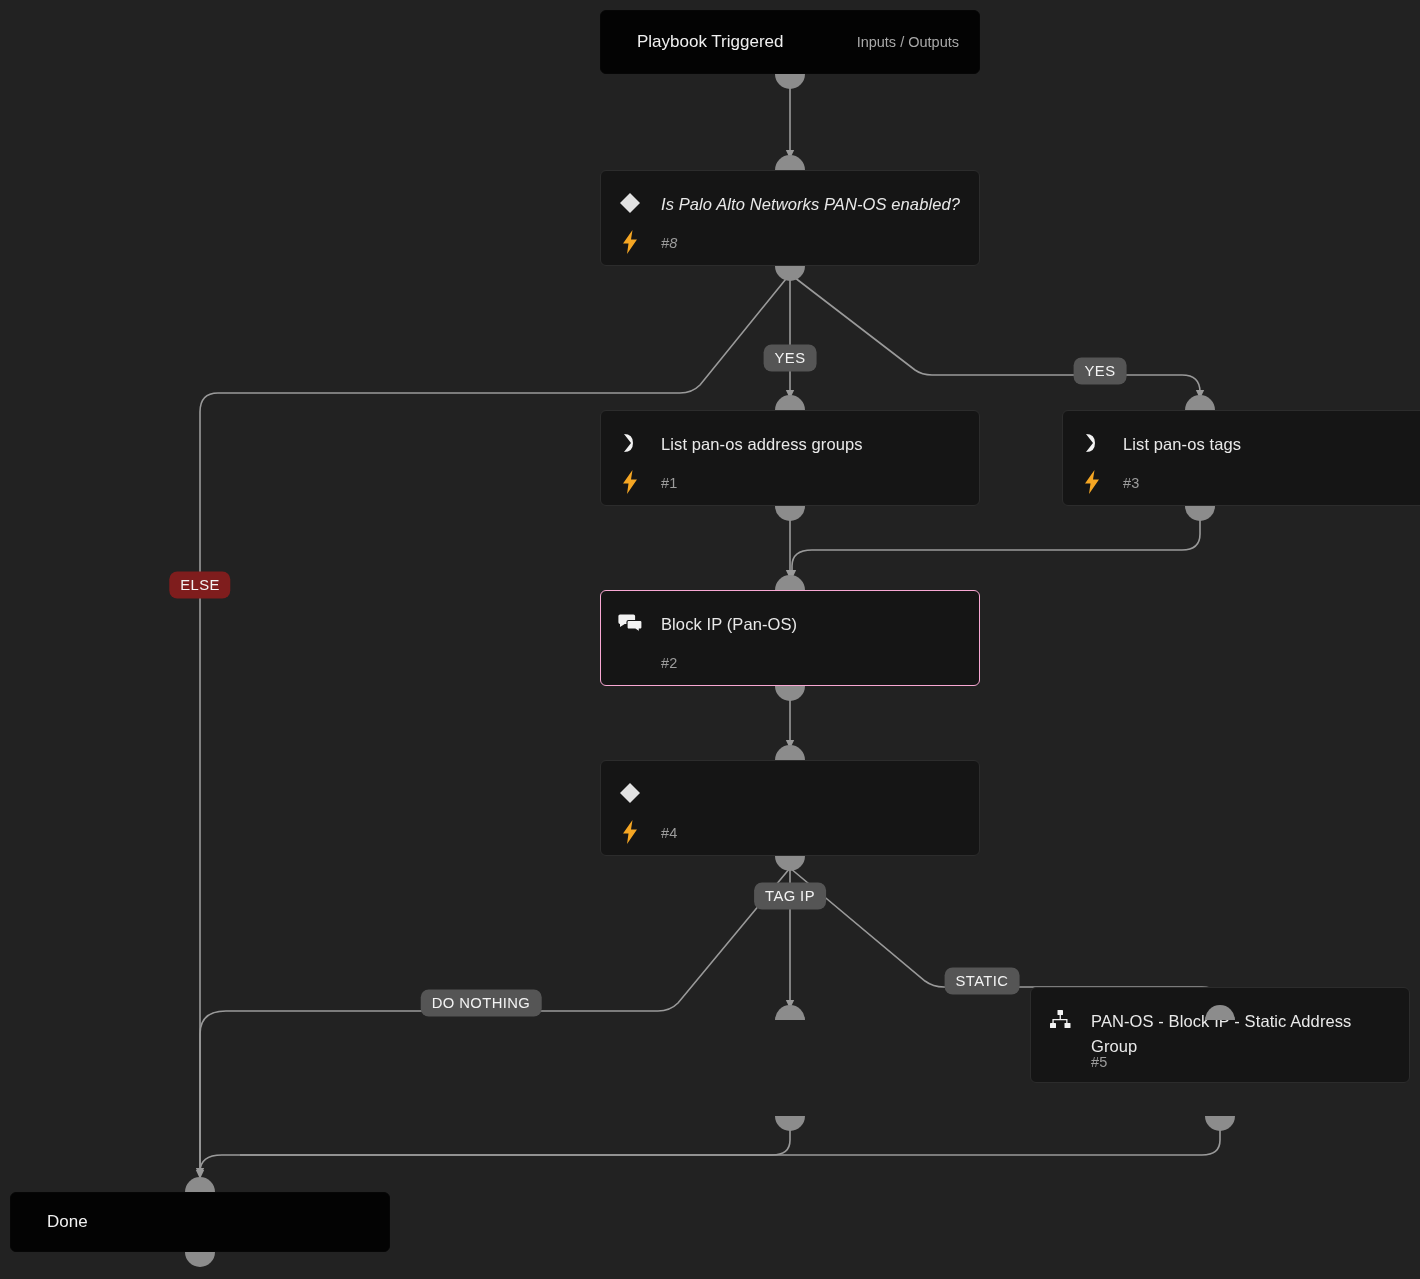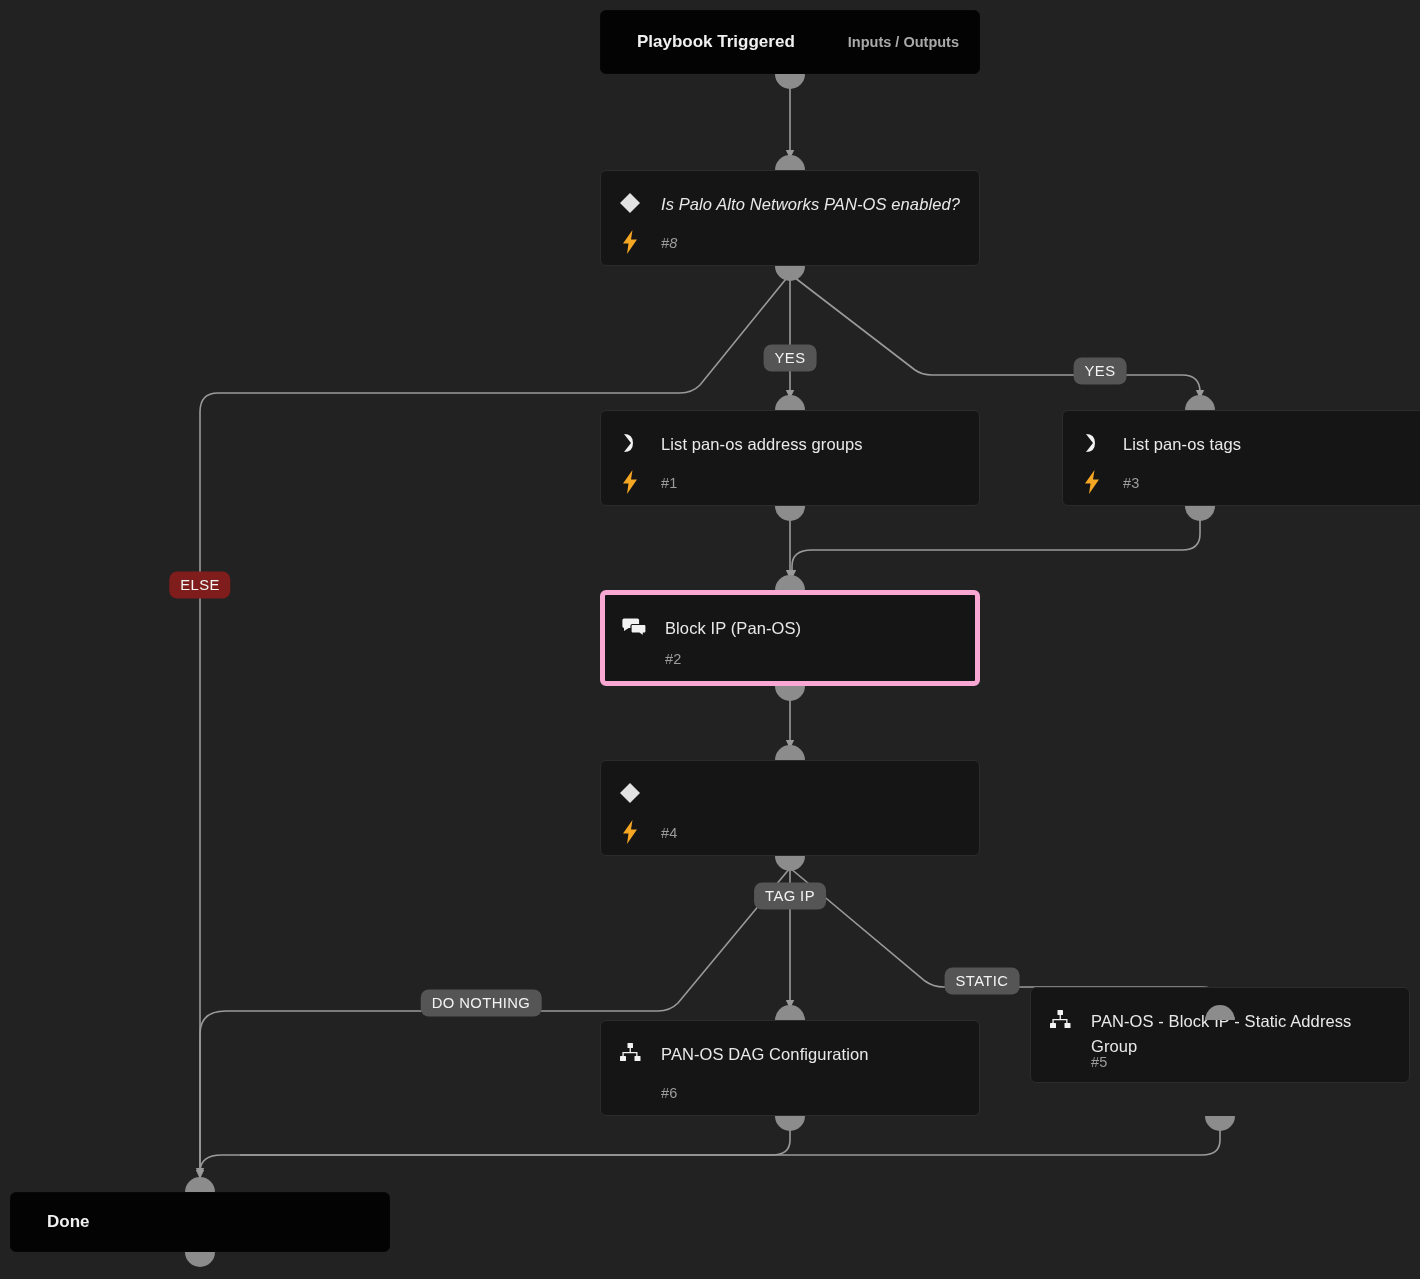--- a/index.html
+++ b/index.html
@@ -29,24 +29,23 @@
     position: absolute;
     box-sizing: border-box;
     background: #151515;
     border: 1px solid #2c2c2c;
     border-radius: 6px;
     z-index: 3;
   }
   .node.terminal {
     background: #030303;
     border-color: #060606;
-    font-weight: bold;
   }
   .node.selected {
-    border: 5px solid #f9a8d4;
+    border: 1px solid #f9a8d4;
   }
 
   .node-title {
     position: absolute;
     left: 60px;
     top: 21px;
     right: 18px;
     color: #e9e9e9;
     font-size: 16.5px;
     line-height: 25px;
@@ -273,42 +272,30 @@
         </svg>
     </span>
     <span class="bolt">
       <svg width="16" height="24" viewBox="0 0 16 24">
           <path d="M10.5 0 L1 13.5 H6.5 L5 24 L15 9.5 H9 Z" fill="#f5a623"></path>
         </svg>
     </span>
     <div class="node-index">#4</div>
   </div>
 
-  <div class="node" style="left:600px; top:1020px; width:380px; height:96px;">
+
+  <div class="node" style="left:1030px; top:987px; width:380px; height:96px;">
     <span class="ic">
       <svg width="24" height="24" viewBox="0 0 24 24" fill="#f2f2f2">
         <rect x="9.5" y="2" width="5.5" height="5" rx="0.6"></rect>
         <rect x="2" y="15" width="6" height="5" rx="0.6"></rect>
         <rect x="16.5" y="15" width="6" height="5" rx="0.6"></rect>
         <path d="M11.6 7 h1.3 v4 h6.6 v4 h-1.3 v-2.8 H5.7 V15 H4.4 v-4 h7.2 z"></path>
       </svg>
     </span>
-    <div class="node-title">PAN-OS DAG Configuration</div>
-    <div class="node-index">#6</div>
-  </div>
-
-  <div class="node" style="left:1030px; top:987px; width:380px; height:96px;">
-    <span class="ic">
-      <svg width="24" height="24" viewBox="0 0 24 24" fill="#f2f2f2">
-        <rect x="9.5" y="2" width="5.5" height="5" rx="0.6"></rect>
-        <rect x="2" y="15" width="6" height="5" rx="0.6"></rect>
-        <rect x="16.5" y="15" width="6" height="5" rx="0.6"></rect>
-        <path d="M11.6 7 h1.3 v4 h6.6 v4 h-1.3 v-2.8 H5.7 V15 H4.4 v-4 h7.2 z"></path>
-      </svg>
-    </span>
     <div class="node-title">PAN-OS - Block IP - Static Address Group</div>
     <div class="node-index" style="bottom:12px;">#5</div>
   </div>
 
   <div class="node terminal" style="left:10px; top:1192px; width:380px; height:60px;">
     <div class="term-title">Done</div>
   </div>
 
   <div class="elabel" style="left:790px; top:358px;">YES</div>
   <div class="elabel" style="left:1100px; top:371px;">YES</div>

